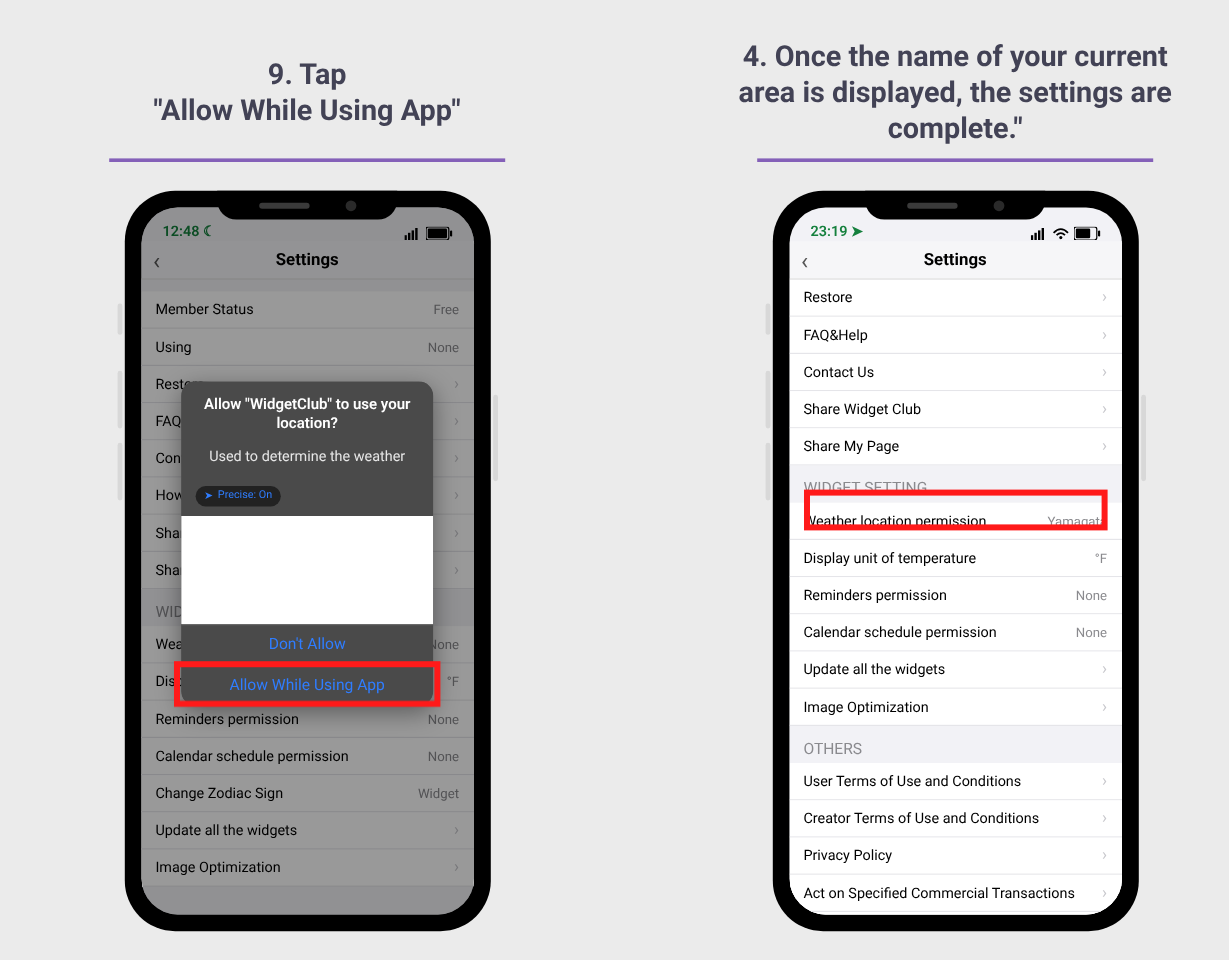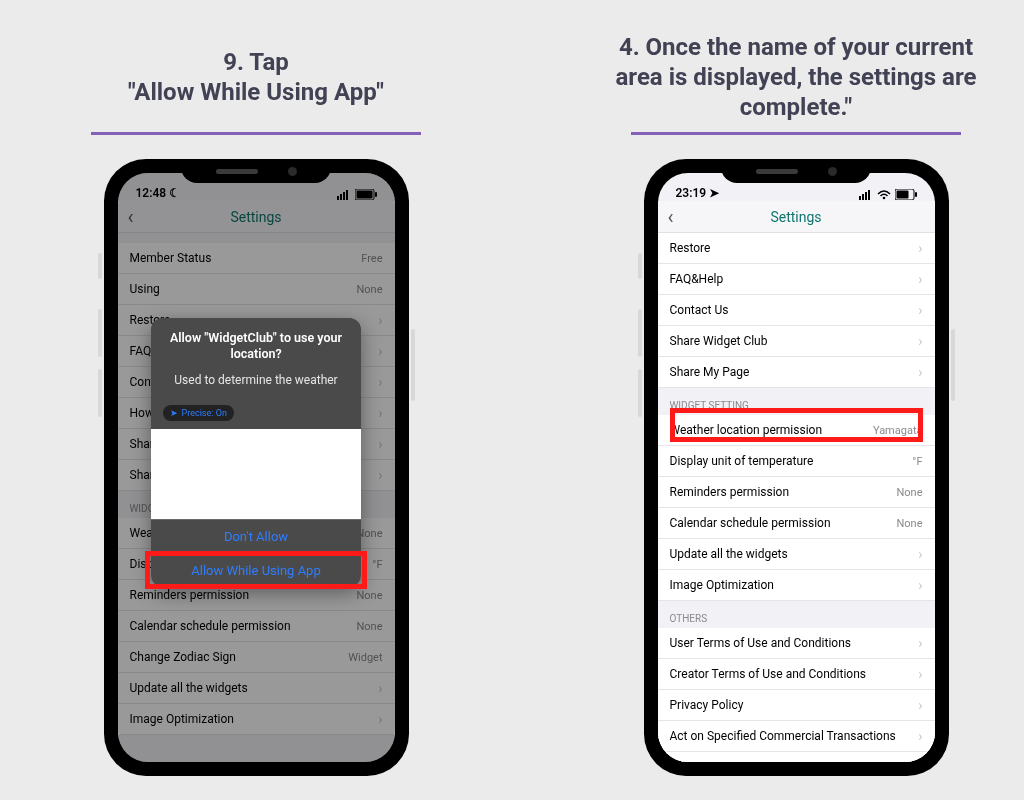--- a/index.html
+++ b/index.html
@@ -101,21 +101,21 @@
   
   .statusbar {
     position: relative;
     height: 28px;
     display: flex;
     align-items: flex-end;
     justify-content: space-between;
     padding: 0 18px 1px 18px;
     font-size: 12px;
     font-weight: 600;
-    color: #000000;
+    color: #15803d;
     gap: 12px;
   }
   .sb-right { display: flex; align-items: center; gap: 4px; }
 
   .signal-icon, .wifi-icon, .battery-icon { display:inline-block; }
   .signal-icon svg, .wifi-icon svg, .battery-icon svg { display:block; }
 
   
   .navbar {
     height: 32px;
@@ -124,31 +124,31 @@
     position: relative;
     border-bottom: 1px solid #e0e0e0;
     background: #f6f6f8;
   }
   .nav-back {
     position: absolute; left: 10px; top: 50%; transform: translateY(-50%);
     font-size: 20px; color: #555;
   }
   .nav-title {
     margin: 0 auto;
-    font-weight: 400;
+    font-weight: 700;
     font-size: 14px;
-    color: #0f766e;
+    color: #000000;
   }
 
   .settings-list {
     background: #fff;
   }
   .section-hdr {
     padding: 12px 12px 4px 12px;
-    font-size: 10px;
+    font-size: 13px;
     color: #8a8a8e;
     background: #f2f2f6;
     text-transform: uppercase;
   }
   .row {
     display: flex;
     align-items: center;
     justify-content: space-between;
     height: 31px;
     padding: 0 12px;

